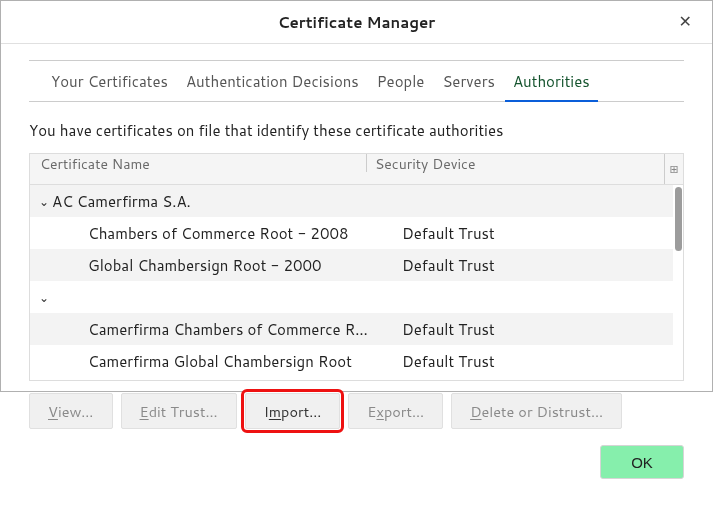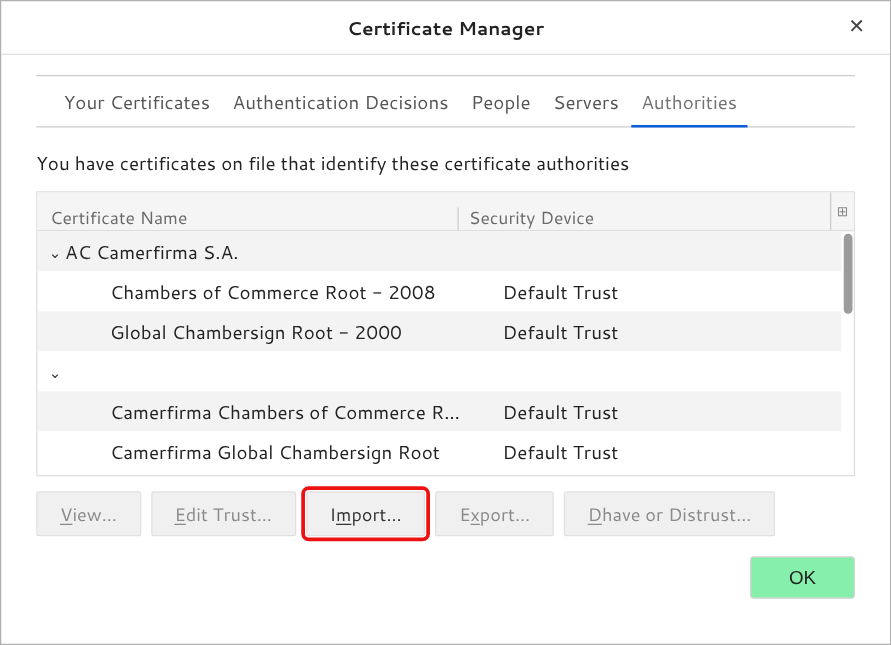--- a/index.html
+++ b/index.html
@@ -9,21 +9,21 @@
     height: 516px;
     font-family: "Cantarell", "DejaVu Sans", "Segoe UI", Arial, sans-serif;
     font-size: 14.5px;
     color: #333;
     background: #fff;
     overflow: hidden;
   }
   .window {
     box-sizing: border-box;
     width: 713px;
-    height: 516px;
+    height: 392px;
     border: 1px solid #b0b0b0;
   }
   .titlebar {
     display: flex;
     align-items: center;
     justify-content: center;
     position: relative;
     height: 42px;
     border-bottom: 1px solid #e0e0e0;
   }
@@ -58,21 +58,21 @@
   }
   .tab {
     display: flex;
     align-items: center;
     color: #555;
     font-size: 15px;
     cursor: pointer;
     position: relative;
   }
   .tab.active {
-    color: #737373;
+    color: #14532d;
   }
   .tab.active::after {
     content: "";
     position: absolute;
     left: -8px; right: -8px;
     bottom: -1px;
     height: 2px;
     background: #0a5ed9;
   }
   .intro {
@@ -85,21 +85,21 @@
     height: 226px;
     position: relative;
     display: flex;
     flex-direction: column;
   }
   .thead {
     display: flex;
     background: #f5f5f5;
     border-bottom: 1px solid #ddd;
     height: 30px;
-    align-items: flex-end;
+    align-items: flex-start;
     color: #6a6a6a;
     font-size: 14px;
   }
   .th-name { flex: 0 0 326px; padding-left: 10px; }
   .th-div { width:1px; height:18px; background:#ccc; }
   .th-dev { flex: 1; padding-left: 8px; }
   .th-picker {
     width: 18px;
     border-left: 1px solid #ccc;
     height: 100%;
@@ -275,21 +275,21 @@
           <span>port…</span>
       </div>
       <div class="btn">
         <span>E</span>
           <span class="u">x</span>
           <span>port…</span>
       </div>
       <div class="btn">
         <span></span>
           <span class="u">D</span>
-          <span>have or Distrust…</span>
+          <span>elete or Distrust…</span>
       </div>
     </div>
 
     <div class="bottom-row">
       <button class="ok-btn">OK</button>
     </div>
 
   </div>
 </div>
 

